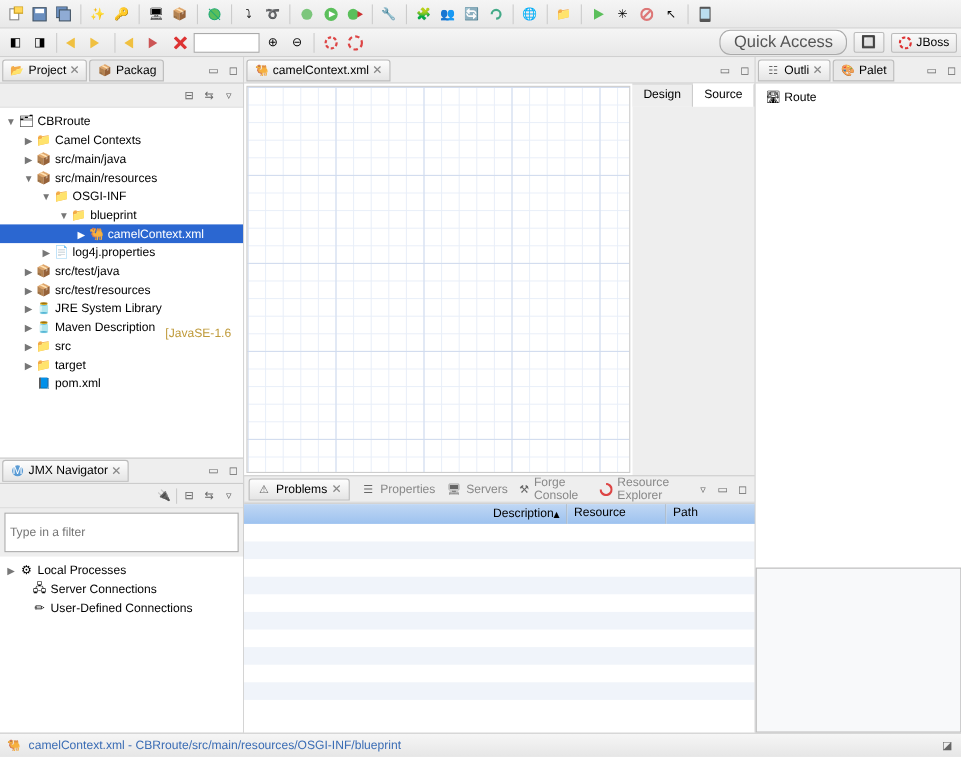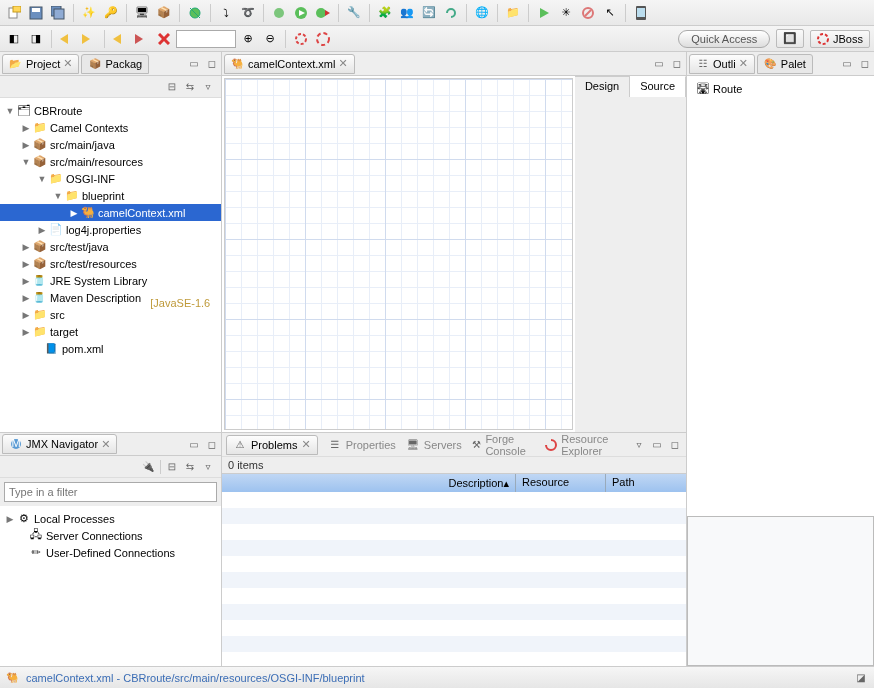--- a/index.html
+++ b/index.html
@@ -2,21 +2,21 @@
 <html><head>
 <meta charset="utf-8">
 <style>
 * { box-sizing: border-box; margin: 0; padding: 0; font-family: "Lucida Grande", Arial, sans-serif; font-size: 11px; }
 body { width: 874px; height: 688px; background: #eeeeee; overflow: hidden; display: flex; flex-direction: column; }
 
 
 .toolbar-row { display: flex; align-items: center; height: 26px; background: linear-gradient(#f5f5f5,#e8e8e8); border-bottom: 1px solid #ccc; padding: 0 4px; gap: 2px; }
 .toolbar-sep { width: 1px; height: 18px; background: #ccc; margin: 0 3px; }
 .tb-btn { width: 20px; height: 20px; display: flex; align-items: center; justify-content: center; border-radius: 2px; }
-.quick-access { margin-left: auto; background: linear-gradient(#fff,#ddd); border: 1px solid #aaa; border-radius: 10px; padding: 2px 12px; font-size: 11px; color: #555; }
+.quick-access { margin-left: auto; background: linear-gradient(#fff,#ddd); border: 1px solid #aaa; border-radius: 10px; padding: 2px 12px; font-size: 15px; color: #555; }
 .persp-btn { border: 1px solid #bbb; padding: 2px 6px; border-radius: 2px; background: linear-gradient(#fafafa,#e6e6e6); display: flex; align-items: center; gap: 4px; margin-left: 4px; }
 .nav-input { width: 60px; height: 18px; border: 1px solid #aaa; background: #fff; }
 
 
 .main { flex: 1; display: flex; min-height: 0; }
 .col-left { width: 222px; display: flex; flex-direction: column; border-right: 1px solid #ccc; }
 .col-mid { flex: 1; display: flex; flex-direction: column; min-width: 0; }
 .col-right { width: 188px; display: flex; flex-direction: column; border-left: 1px solid #ccc; }
 
 
@@ -41,21 +41,21 @@
 .fld::before { content: "📁"; font-size: 11px; }
 .pkg::before { content: "📦"; font-size: 11px; }
 .file::before { content: "📄"; font-size: 11px; }
 .jar::before { content: "🫙"; font-size: 10px; }
 .xml::before { content: "📘"; font-size: 10px; }
 .prj::before { content: "🗂"; font-size: 11px; }
 
 .bracket { color: #bf9a3a; margin-top: 44px; }
 
 
-.jmx-filter { margin: 4px; border: 1px solid #aaa; padding: 3px 4px; background: #fff; color: #888; height: 20px; }
+.jmx-filter { margin: 4px; border: 1px solid #aaa; padding: 3px 4px; background: #fff; color: #888; height: 36px; }
 
 
 .editor-body { flex: 1; display: flex; flex-direction: row; min-height: 0; }
 .canvas-wrap { flex: 1; background: #fff; display: flex; min-height: 0; }
 .canvas { flex: 1; background-color: #fff; background-image: linear-gradient(#d0dbee 1px, transparent 1px), linear-gradient(90deg, #d0dbee 1px, transparent 1px), linear-gradient(#e8eef8 1px, transparent 1px), linear-gradient(90deg, #e8eef8 1px, transparent 1px); background-size: 80px 80px, 80px 80px, 16px 16px, 16px 16px; margin: 2px; border: 1px solid #ccc; }
 .editor-tabs { display: flex; height: 21px; border-top: 1px solid #ccc; background: #f5f5f5; }
 .ed-tab { padding: 3px 10px; border-right: 1px solid #ccc; background: #eee; }
 .ed-tab.active { background: #fff; border-top: 1px solid #fff; margin-top: -1px; }
 
 
@@ -320,21 +320,21 @@
       <div class="tree-row" style="padding-left:20px">
           <span class="exp">▶</span>
           <span class="ic fld"></span>
           <span>src</span>
         </div>
       <div class="tree-row" style="padding-left:20px">
           <span class="exp">▶</span>
           <span class="ic fld"></span>
           <span>target</span>
         </div>
-      <div class="tree-row" style="padding-left:32px">
+      <div class="tree-row" style="padding-left:20px">
           <span class="exp"></span>
           <span class="ic xml"></span>
           <span>pom.xml</span>
         </div>
     </div>
 
     <div class="view-tabs" style="border-top:1px solid #ccc">
       <div class="view-tab">
         <span class="mini-icon">
             <svg width="12" height="12">
@@ -425,21 +425,20 @@
               </svg>
             </span>
             <span>Resource Explorer</span>
           </div>
         <div class="view-ctrl" style="margin-left:auto">
           <span class="mini-icon">▿</span>
           <span class="mini-icon">▭</span>
           <span class="mini-icon">◻</span>
         </div>
       </div>
-      <div class="items-count">0 items</div>
       <div class="prob-table">
         <div class="hdr-row">
           <div class="hdr-cell">
               <span>Description</span>
               <span>▴</span>
             </div>
           <div class="hdr-cell">Resource</div>
           <div class="hdr-cell">Path</div>
 
         </div>

